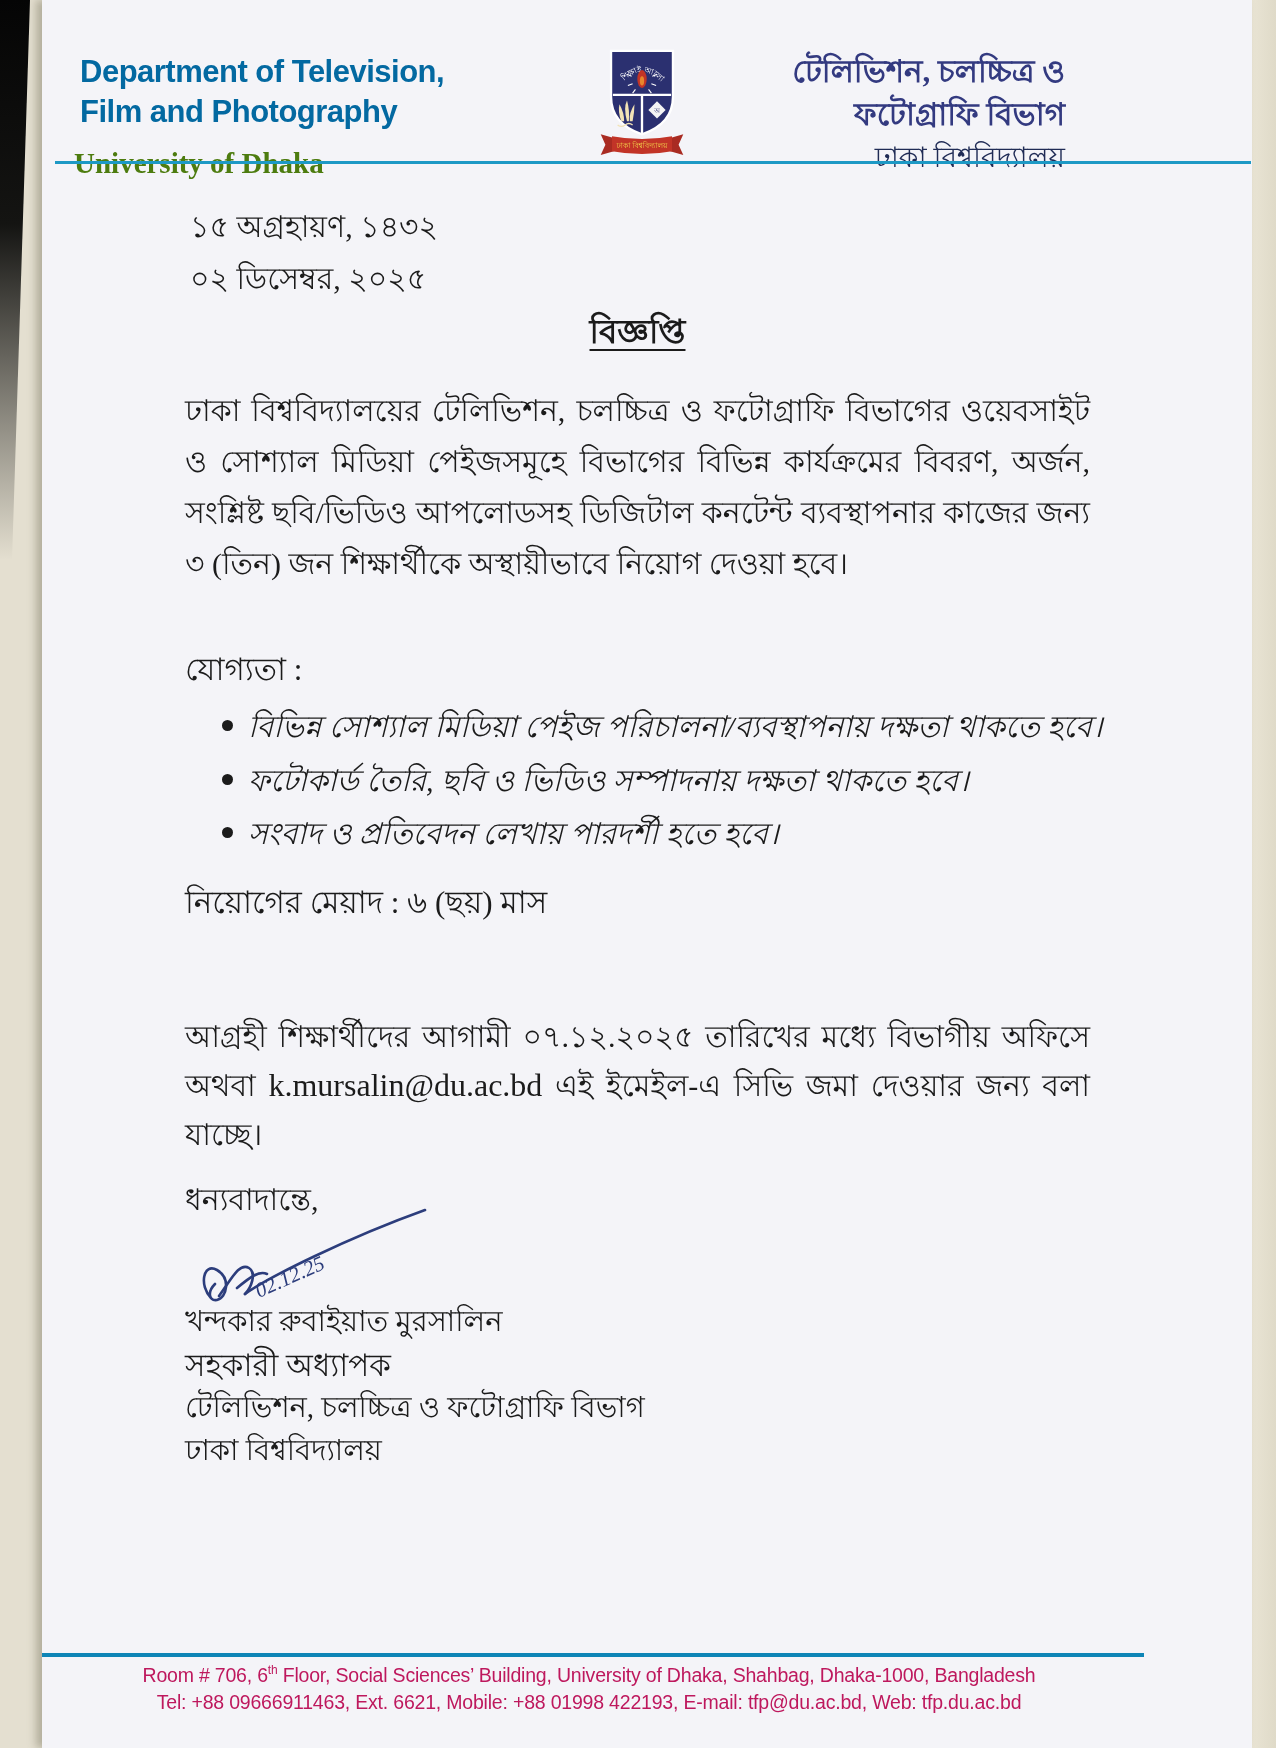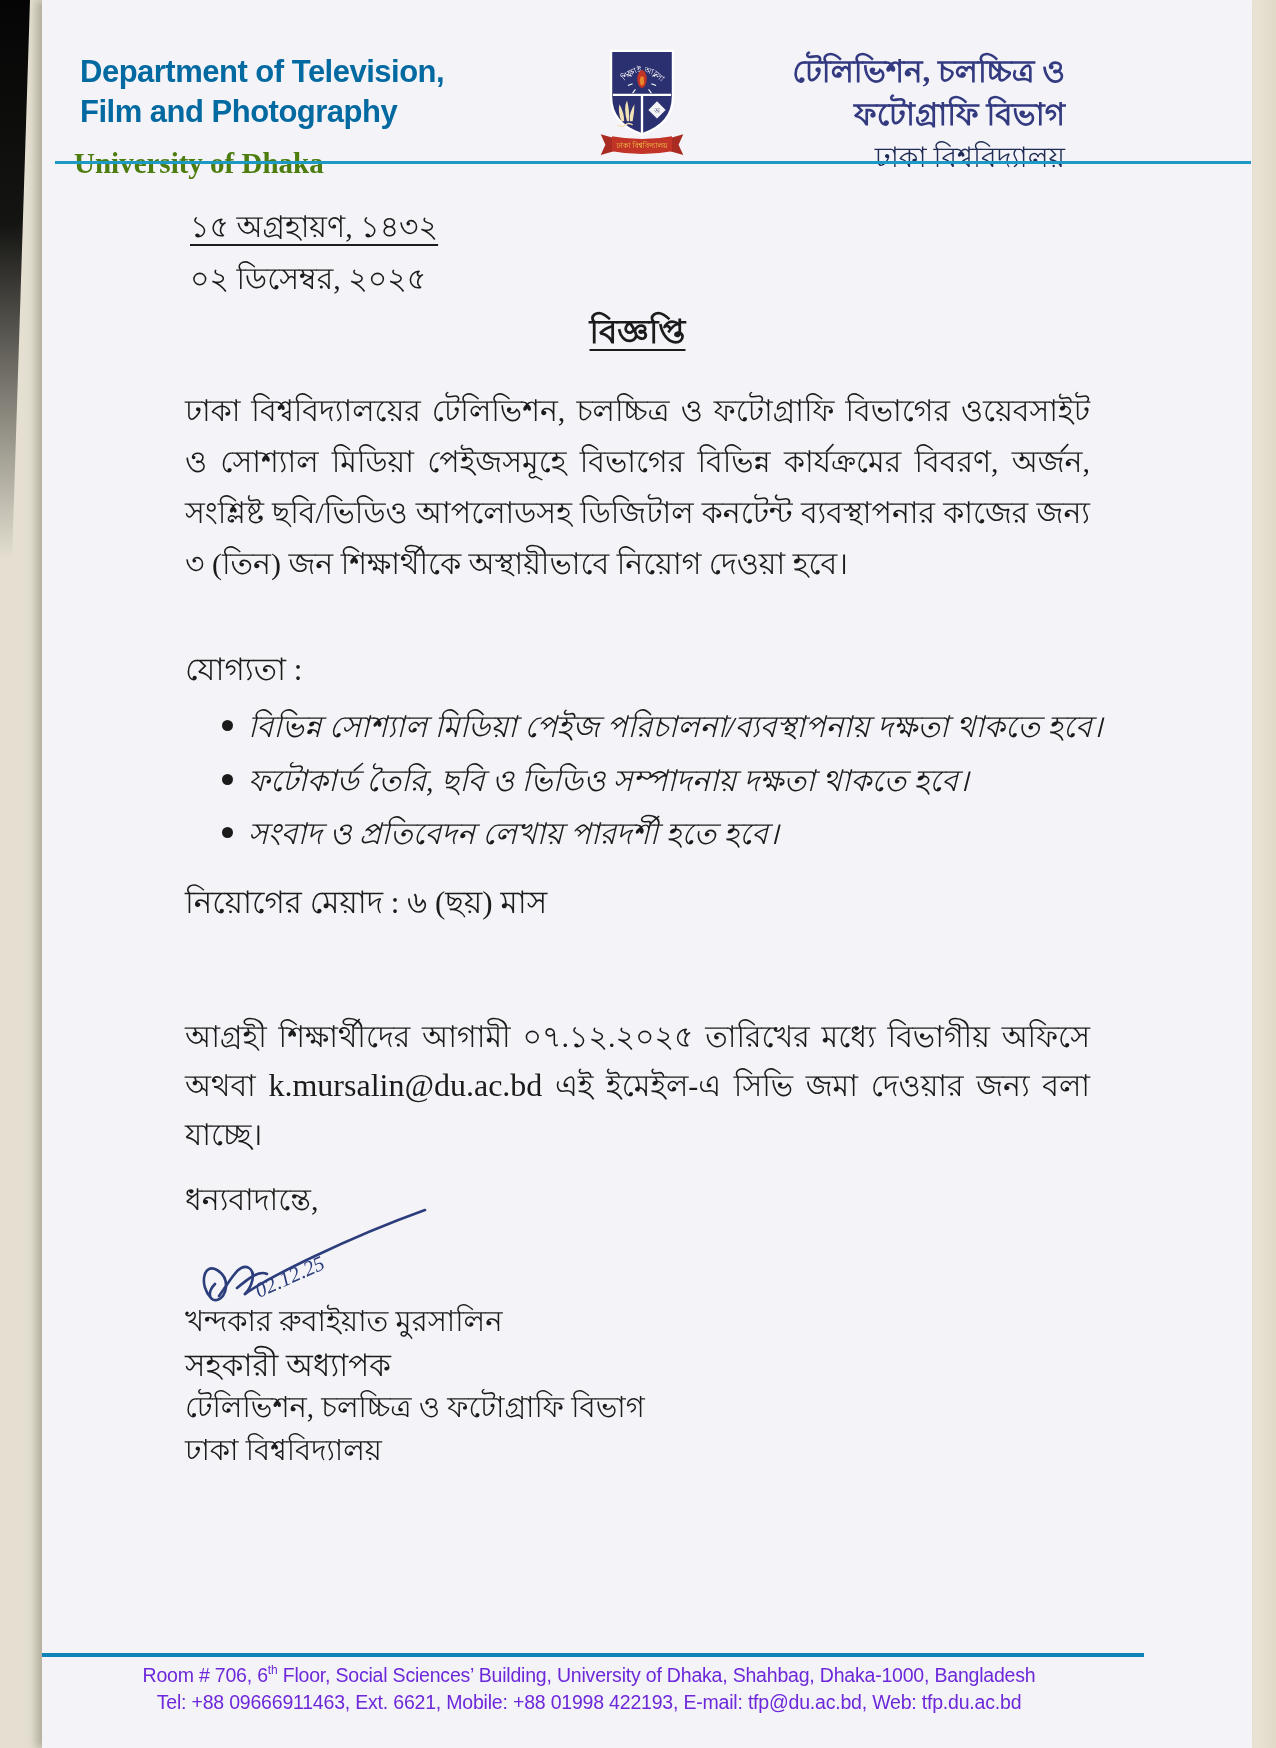--- a/index.html
+++ b/index.html
@@ -46,21 +46,21 @@
     right:187px;top:136px;text-align:right;
     font-weight:400;font-size:28px;color:#1f2b55;
   }
   .logo{left:543px;top:48px;width:114px;height:122px;}
   .header-rule{
     left:13px;top:161px;width:1196px;height:3px;
     background:#1d99c5;
   }
   
   .date1{left:148px;top:203px;font-size:30px;
-    text-decoration:underline;text-underline-offset:7px;text-decoration-thickness:2px;}
+    text-underline-offset:7px;text-decoration-thickness:2px;}
   .date2{left:148px;top:255px;font-size:30px;}
   .title{
     left:143px;top:306px;width:905px;text-align:center;
     font-size:33px;font-weight:600;
     text-decoration:underline;text-underline-offset:6px;text-decoration-thickness:2px;
   }
   .intro{
     left:143px;top:385px;width:905px;
     font-size:30px;line-height:51px;text-align:justify;
   }
@@ -80,21 +80,21 @@
   .sig{left:155px;top:1200px;width:240px;height:108px;}
   .sig-name{left:143px;top:1298px;font-size:29px;}
   .sig-desig{left:143px;top:1341px;font-size:31px;}
   .sig-dept{left:143px;top:1384px;font-size:29px;}
   .sig-univ{left:143px;top:1427px;font-size:29px;}
   
   .footer-rule{left:0;top:1653px;width:1102px;height:4px;background:#0e85b6;}
   .footer-text{
     left:0;width:1094px;text-align:center;
     font-family:"Liberation Sans", sans-serif;
-    font-size:19.5px;color:#6d28d9;letter-spacing:-.2px;
+    font-size:19.5px;color:#be185d;letter-spacing:-.2px;
   }
   .f1{top:1663px;} .f2{top:1691px;}
   .footer-text sup{font-size:12px;}
 </style>
 </head>
 <body>
 
 <div class="scan-right-strip"></div>
 <div class="scan-dark-edge"></div>
 

